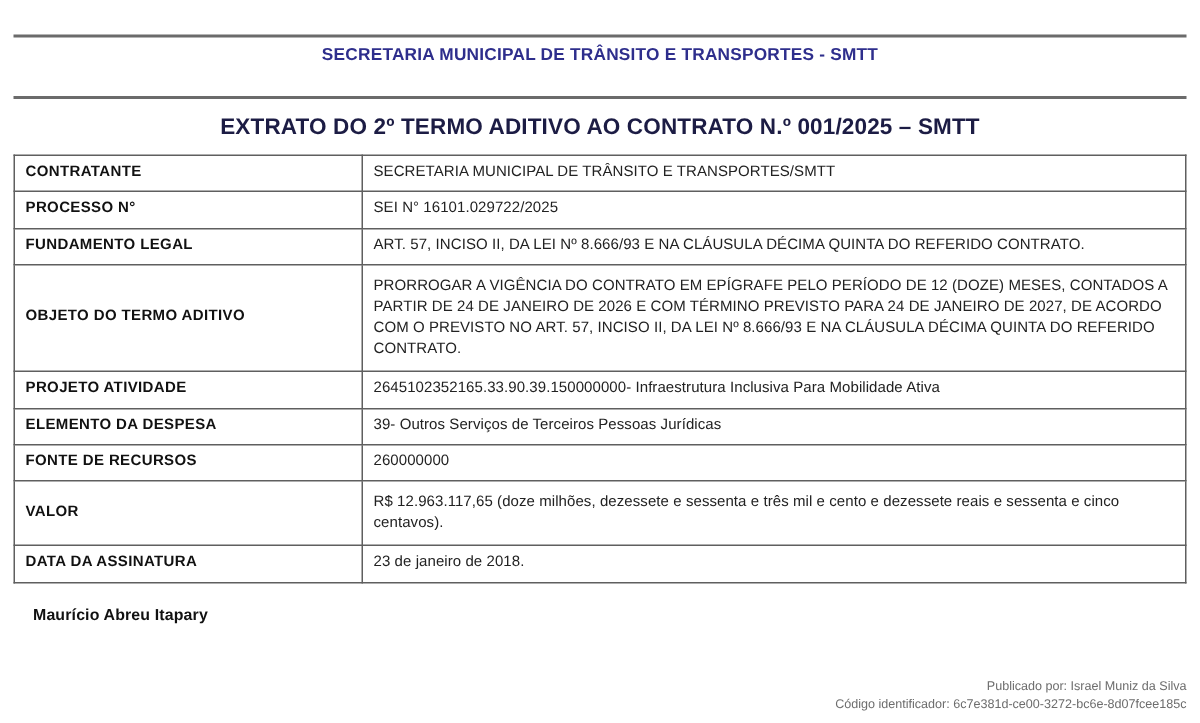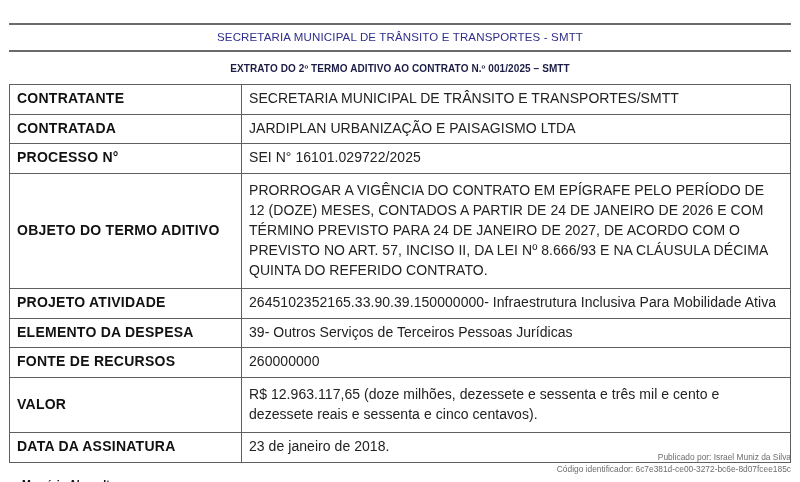--- a/index.html
+++ b/index.html
@@ -28,49 +28,49 @@
     padding-top: 23px;
   }
   .rule {
     height: 0;
     border-top: 2px solid #6b6b6b;
     margin: 0 0 0 0;
   }
   .org-title {
     text-align: center;
     font-size: 11.5px;
-    font-weight: normal;
+    font-weight: bold;
     letter-spacing: 0.15px;
     color: #2e2e8c;
-    padding: 6px 0 6px 0;
+    padding: 6px 0 20px 0;
     line-height: 1.1;
   }
   .doc-subtitle {
     text-align: center;
-    font-size: 10px;
+    font-size: 15px;
     font-weight: bold;
     letter-spacing: 0.1px;
     color: #1c1c44;
     padding: 11px 0 10px 0;
     line-height: 1.1;
   }
 
   
   table.extract {
     width: 100%;
     border-collapse: collapse;
     table-layout: fixed;
     border: 1.5px solid #5f5f5f;
     background: #fff;
   }
   table.extract td {
     border: 1px solid #5f5f5f;
     vertical-align: middle;
     padding: 4px 7px 5px 7px;
-    font-size: 14px;
+    font-size: 10px;
     line-height: 1.42;
   }
   td.lbl {
     width: 217px;
     font-weight: bold;
     letter-spacing: 0.25px;
     color: #111111;
     text-transform: uppercase;
   }
   td.val {
@@ -131,30 +131,30 @@
   </div>
 
   <table class="extract">
     <tbody>
 
       <tr>
         <td class="lbl">CONTRATANTE</td>
         <td class="val">SECRETARIA MUNICIPAL DE TRÂNSITO E TRANSPORTES/SMTT</td>
       </tr>
 
-      <tr>
-        <td class="lbl">CONTRATADA</td>
-        <td class="val">JARDIPLAN URBANIZAÇÃO E PAISAGISMO LTDA</td>
-      </tr>
 
       <tr>
         <td class="lbl">PROCESSO N°</td>
         <td class="val">SEI N° 16101.029722/2025</td>
       </tr>
 
+      <tr>
+        <td class="lbl">FUNDAMENTO LEGAL</td>
+        <td class="val">ART. 57, INCISO II, DA LEI Nº 8.666/93 E NA CLÁUSULA DÉCIMA QUINTA DO REFERIDO CONTRATO.</td>
+      </tr>
 
       <tr>
         <td class="lbl">OBJETO DO TERMO ADITIVO</td>
         <td class="val tall">PRORROGAR A VIGÊNCIA DO CONTRATO EM EPÍGRAFE PELO PERÍODO DE 12 (DOZE) MESES, CONTADOS A PARTIR DE 24 DE JANEIRO DE 2026 E COM TÉRMINO PREVISTO PARA 24 DE JANEIRO DE 2027, DE ACORDO COM O PREVISTO NO ART. 57, INCISO II, DA LEI Nº 8.666/93 E NA CLÁUSULA DÉCIMA QUINTA DO REFERIDO CONTRATO.</td>
       </tr>
 
       <tr>
         <td class="lbl">PROJETO ATIVIDADE</td>
         <td class="val">2645102352165.33.90.39.150000000- Infraestrutura Inclusiva Para Mobilidade Ativa</td>
       </tr>

